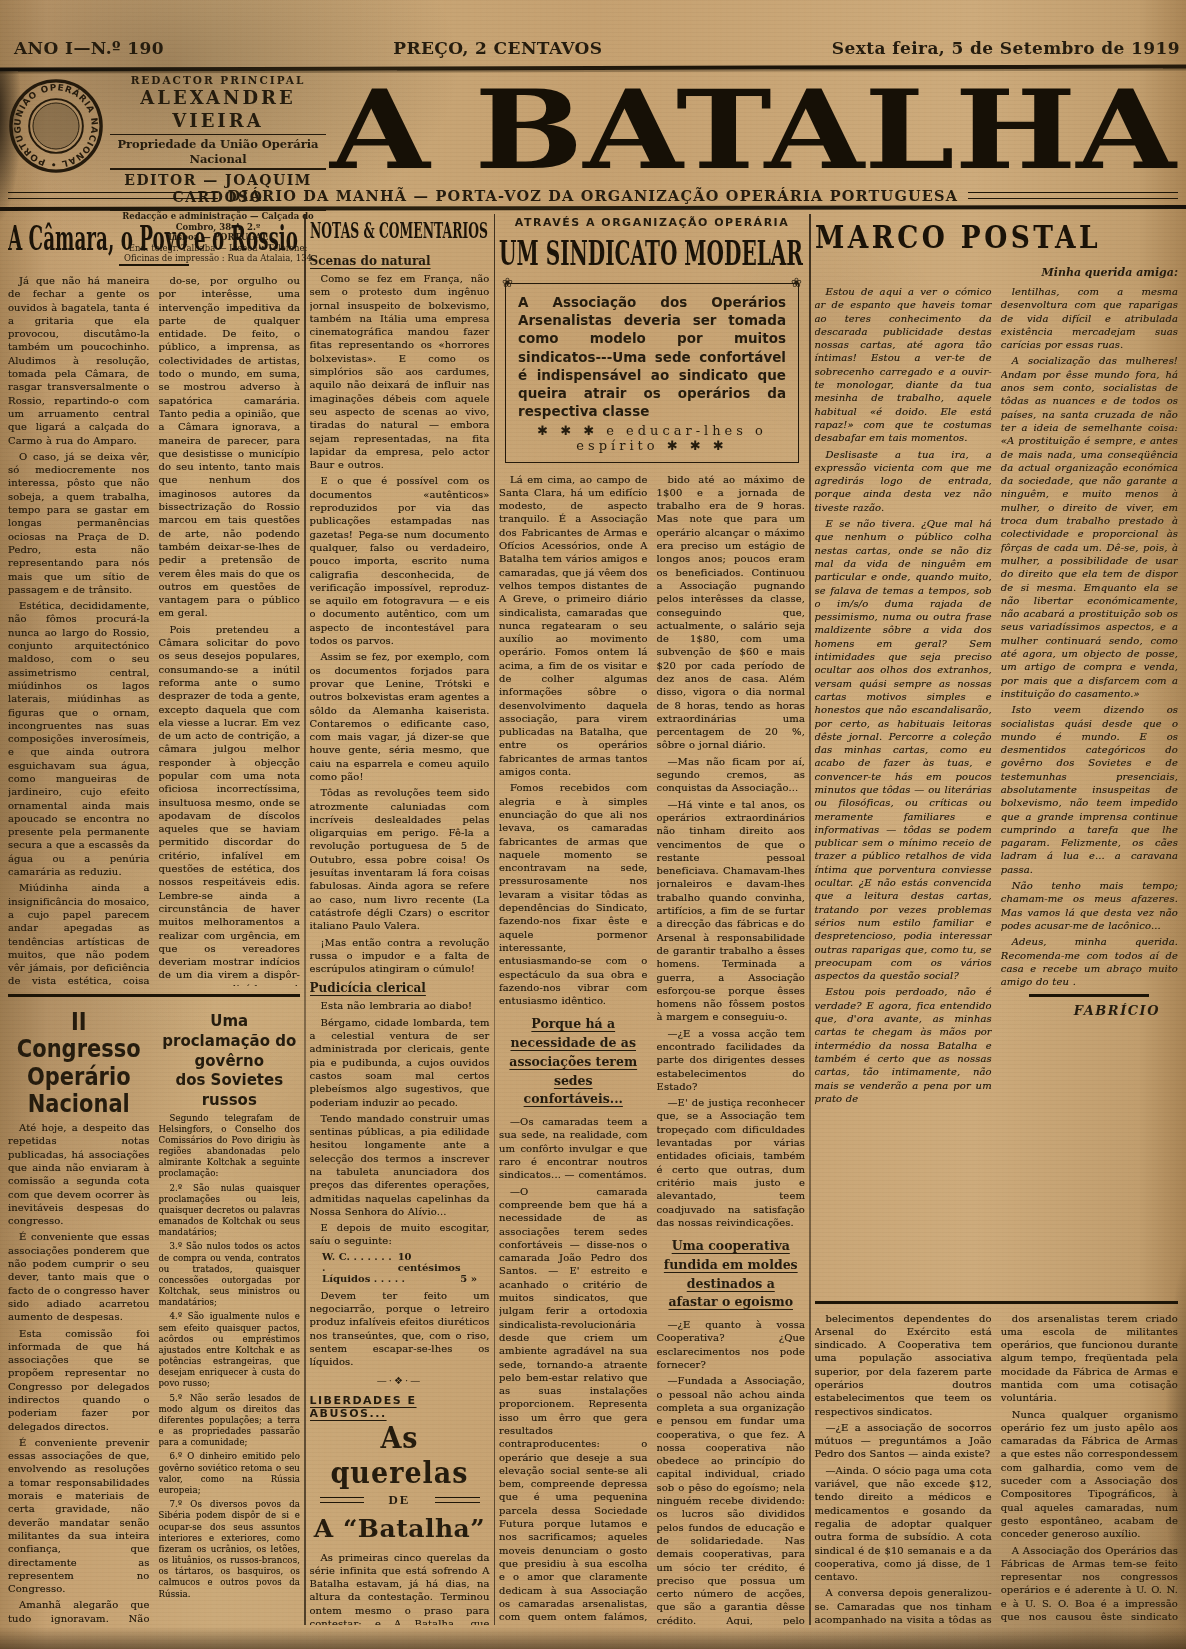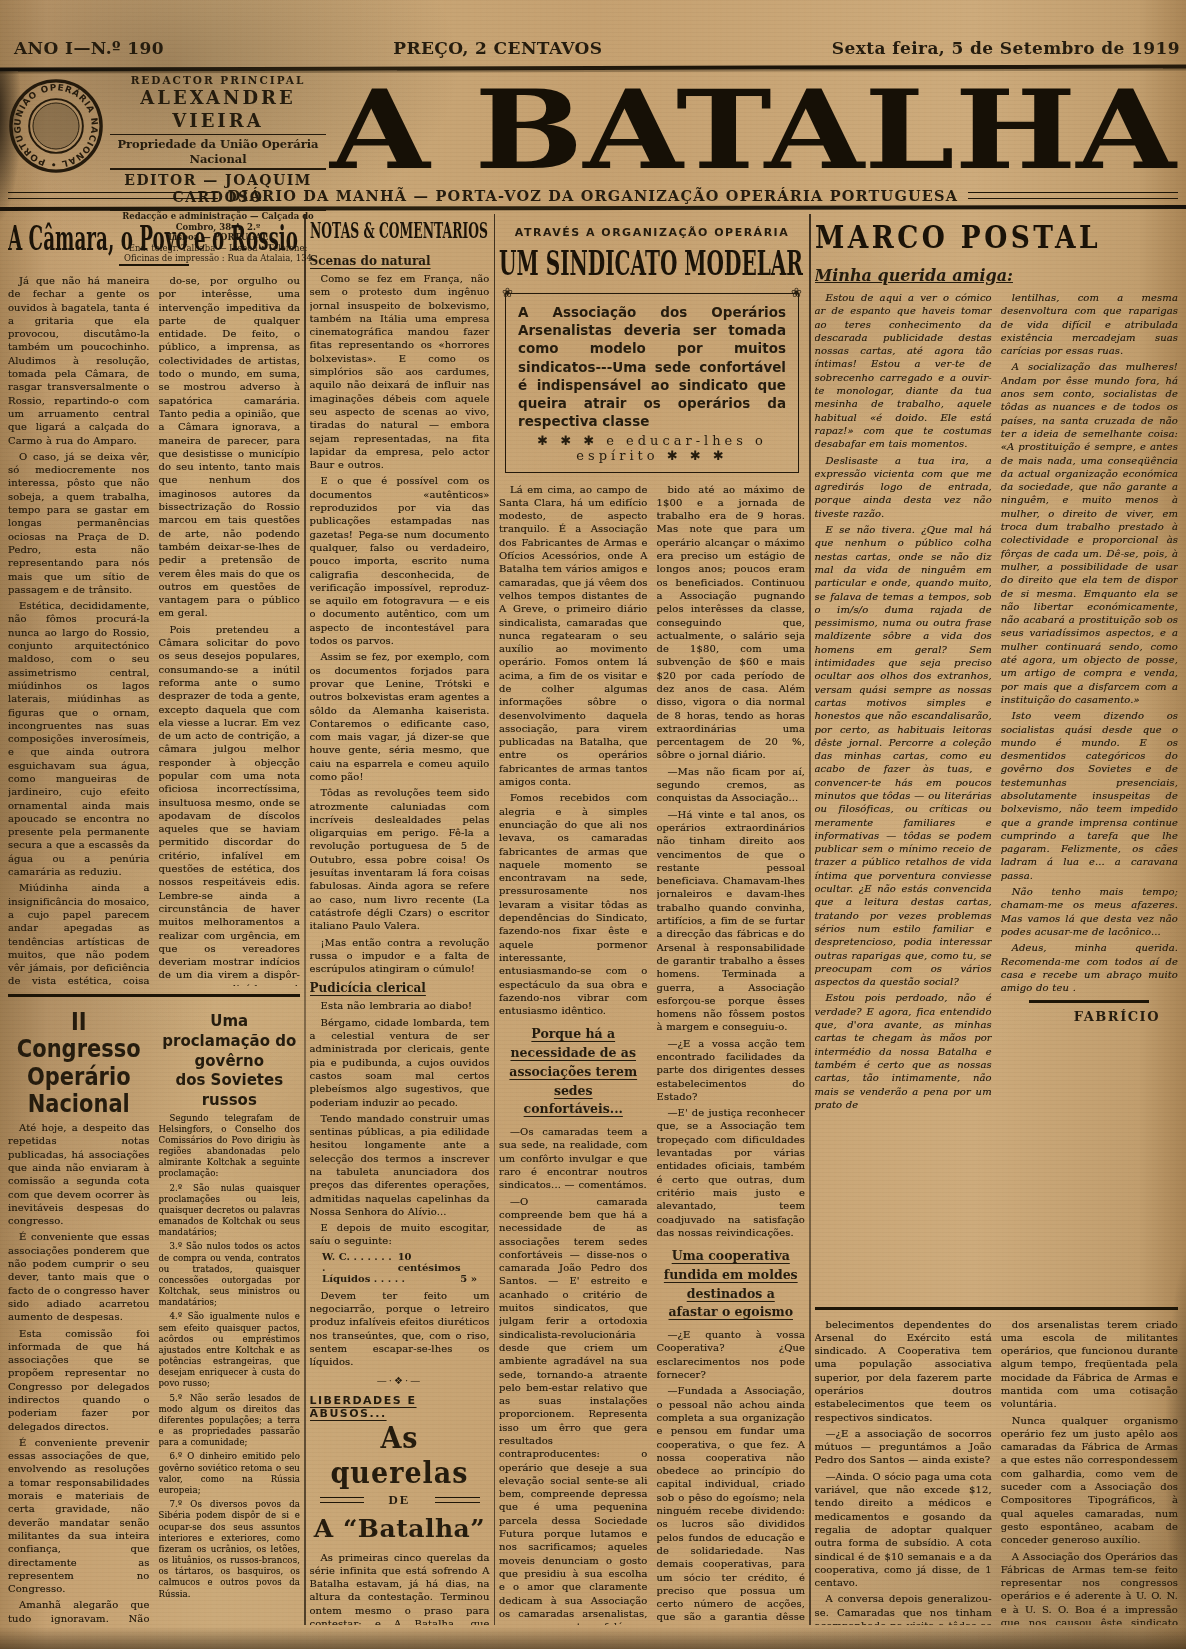--- a/index.html
+++ b/index.html
@@ -92,22 +92,22 @@
   .lede-box{position:relative;border:1.5px solid #241a0c;margin:6px 6px 10px;padding:9px 12px;}
   .lede-box .flower{position:absolute;top:-9px;font-size:13px;}
   .lede-box .fl{left:-4px;} .lede-box .fr{right:-4px;}
   .lede-box .lede{font-weight:bold;font-size:13.5px;line-height:1.35;text-align:justify;text-indent:0;
     font-family:"DejaVu Sans","Liberation Sans",sans-serif;}
   .lede-box .stars{text-align:center;font-weight:normal;font-size:13px;letter-spacing:4px;margin-top:2px;}
 
   
   .marco-title{margin:2px 0 6px;}
   .ital p{font-style:italic;}
-  .salut{font-style:italic;font-weight:bold;text-align:left;font-size:16px;margin:2px 0 6px;text-decoration:underline;}
-  .signature{font-weight:bold;font-size:13px;letter-spacing:1.5px;text-align:right;padding-right:18px;margin:4px 0 14px;}
+  .salut{font-style:italic;font-weight:bold;text-align:right;font-size:11px;margin:2px 0 6px;}
+  .signature{font-weight:bold;font-size:13px;letter-spacing:1.5px;text-align:right;padding-right:18px;margin:4px 0 14px;font-style:italic;}
   .hrule{height:2.5px;background:#1d1507;margin:8px 0;}
   .hrule.short{width:120px;margin:6px auto;}
 
   
   .congresso-h{font-family:"DejaVu Sans","Liberation Sans",sans-serif;font-weight:bold;
     font-size:21px;line-height:1.15;text-align:center;transform:scaleY(1.15);margin:10px 0 10px;}
   .proc-h{font-family:"DejaVu Sans","Liberation Sans",sans-serif;font-weight:bold;
     font-size:15px;line-height:1.2;text-align:center;transform:scaleY(1.1);margin:10px 0 8px;}
   .fine p{font-size:8.6px;line-height:1.3;}
 
@@ -277,21 +277,21 @@
         <div class="q3">A “Batalha”</div>
       </div>
       <div>
           <p>As primeiras cinco querelas da série infinita que está sofrendo A Batalha estavam, já há dias, na altura da contestação. Terminou ontem mesmo o praso para contestar; e A Batalha, que constituiu seu advogado o dr. Alexandre Sobral de Campos, naturalmente indicado visto ser o advogado do Conselho Jurídico da U. O. N., apresentou, em tempo, a contestação nos cinco primeiros processos movidos contra ela por abuso de liberdade de imprensa. Os artigos e as notícias incriminadas são todos de declarada autoria, o que impunha, em primeiro lugar, a responsabilização dos seus autores.</p>
         </div>
     </section>
 
     <div class="vsep"></div>
 
     <section class="colgroup g3">
-      <div class="kicker" style="text-align:center;text-decoration:none;margin-top:12px;">ATRAVÉS A ORGANIZAÇÃO OPERÁRIA</div>
+      <div class="kicker" style="text-align:center;text-decoration:none;margin-top:2px;">ATRAVÉS A ORGANIZAÇÃO OPERÁRIA</div>
       <div class="wood">
         <svg width="306" height="42">
           <text x="0" y="34" font-family="DejaVu Serif, serif" font-weight="bold" font-size="33" textLength="304" lengthAdjust="spacingAndGlyphs">UM SINDICATO MODELAR</text>
         </svg>
       </div>
       <div class="lede-box">
         <span class="flower fl">❀</span>
         <span class="flower fr">❀</span>
         <div class="lede">A Associação dos Operários Arsenalistas deveria ser tomada como modelo por muitos sindicatos---Uma sede confortável é indispensável ao sindicato que queira atrair os operários da respectiva classe</div>
         <div class="stars">✱ ✱ ✱  e educar-lhes o espírito  ✱ ✱ ✱</div>

